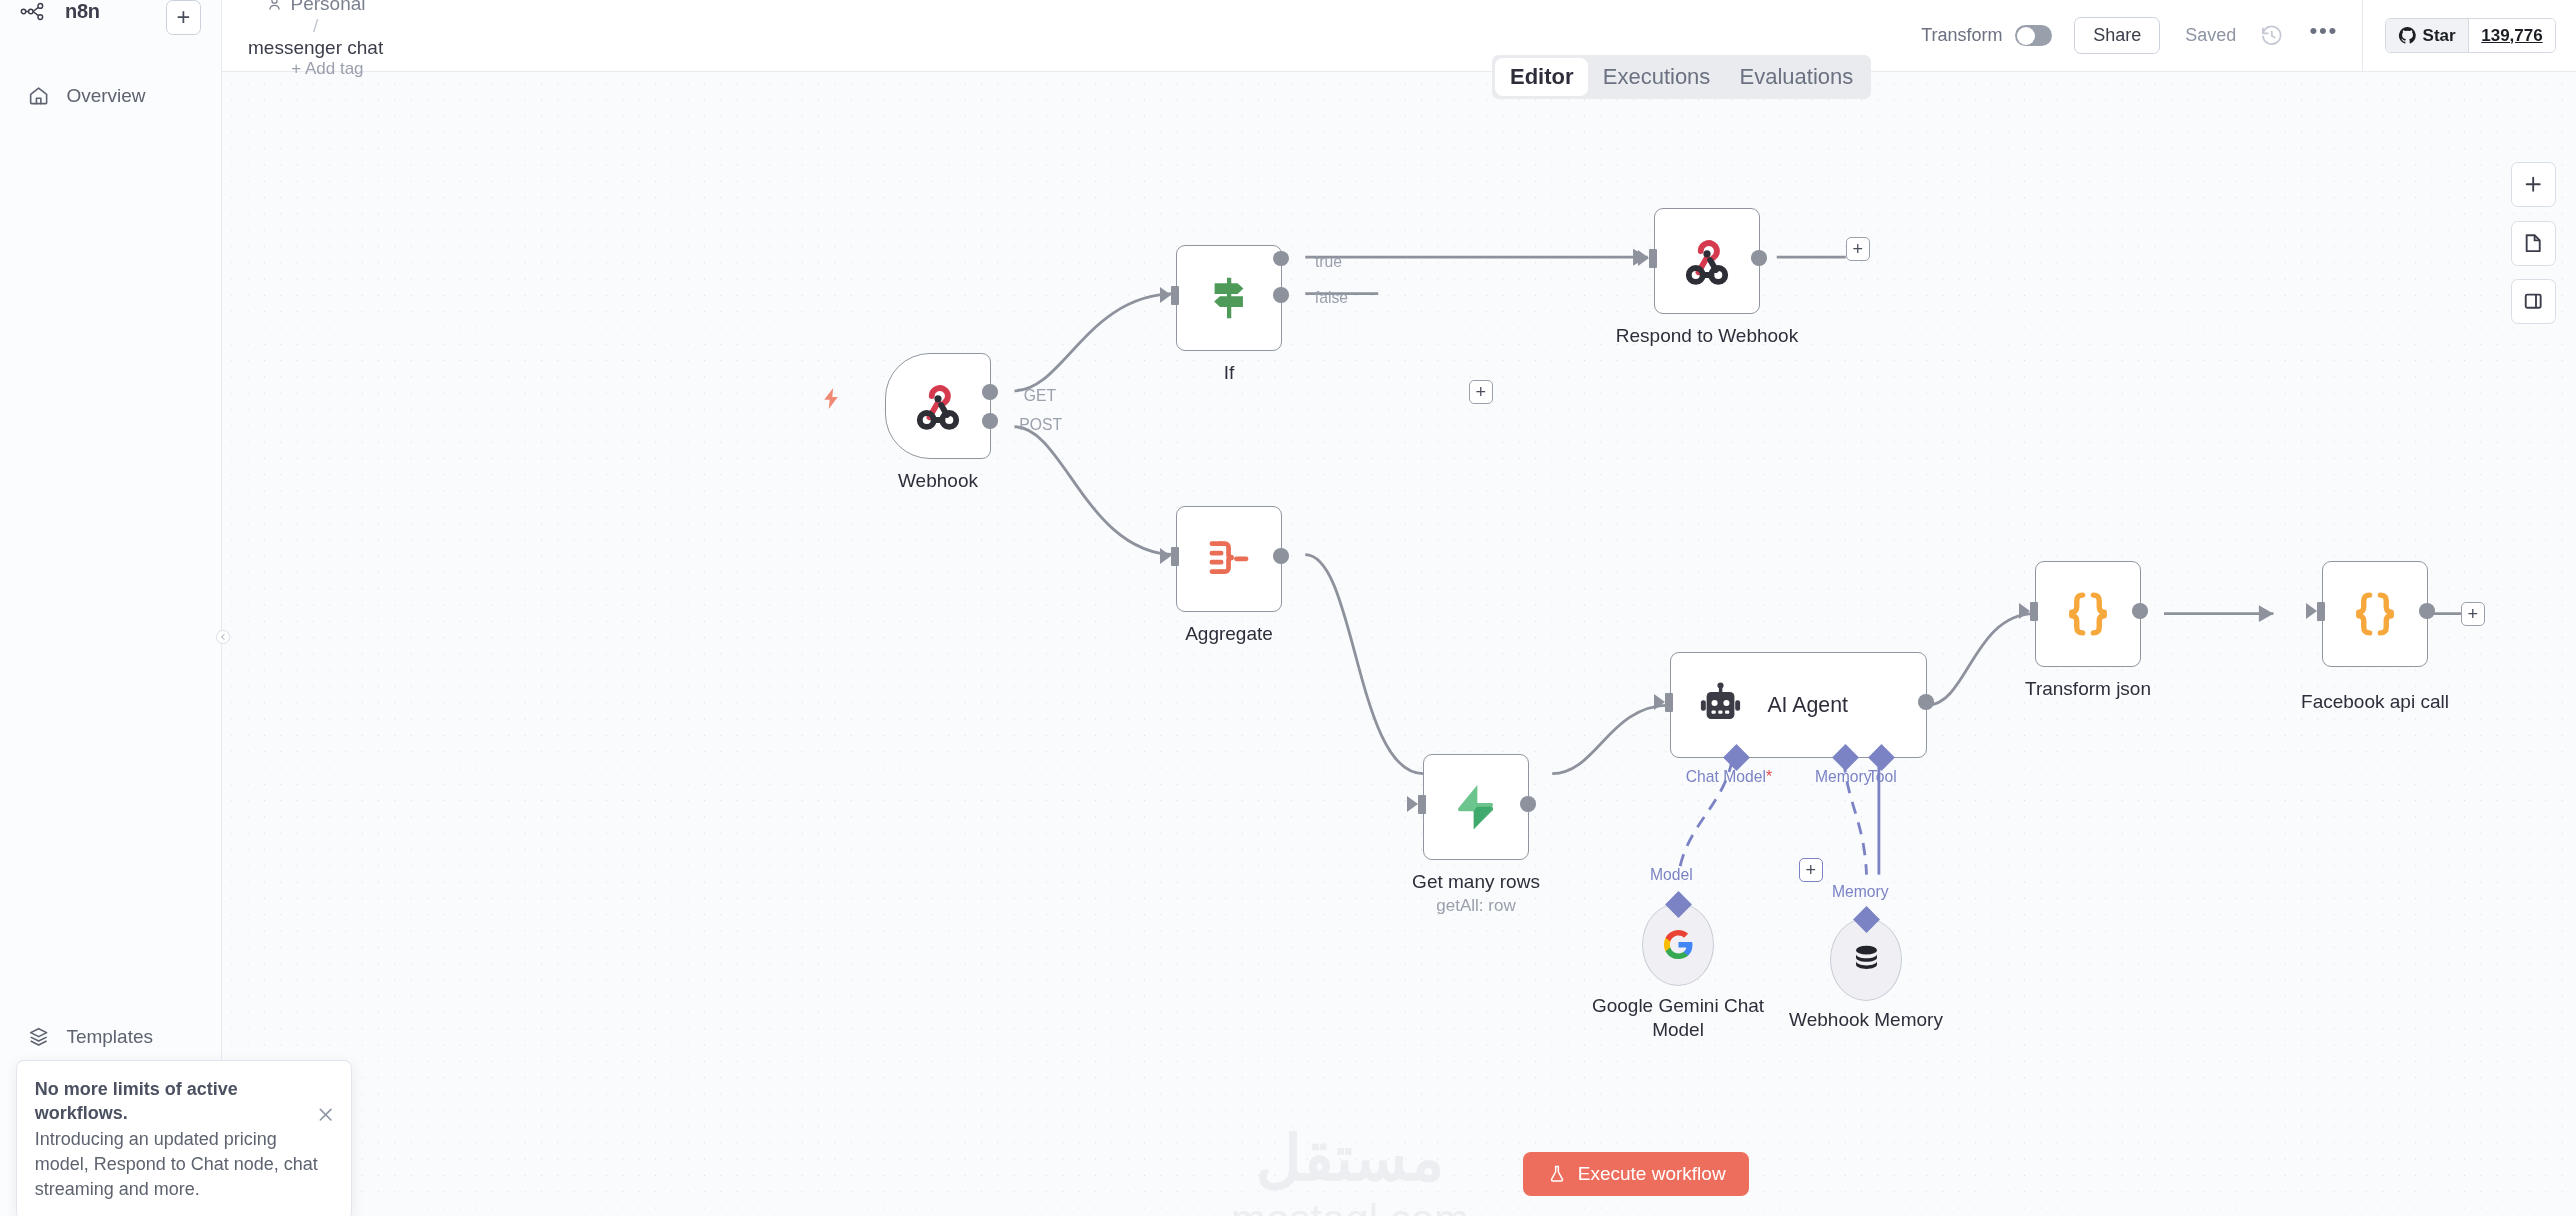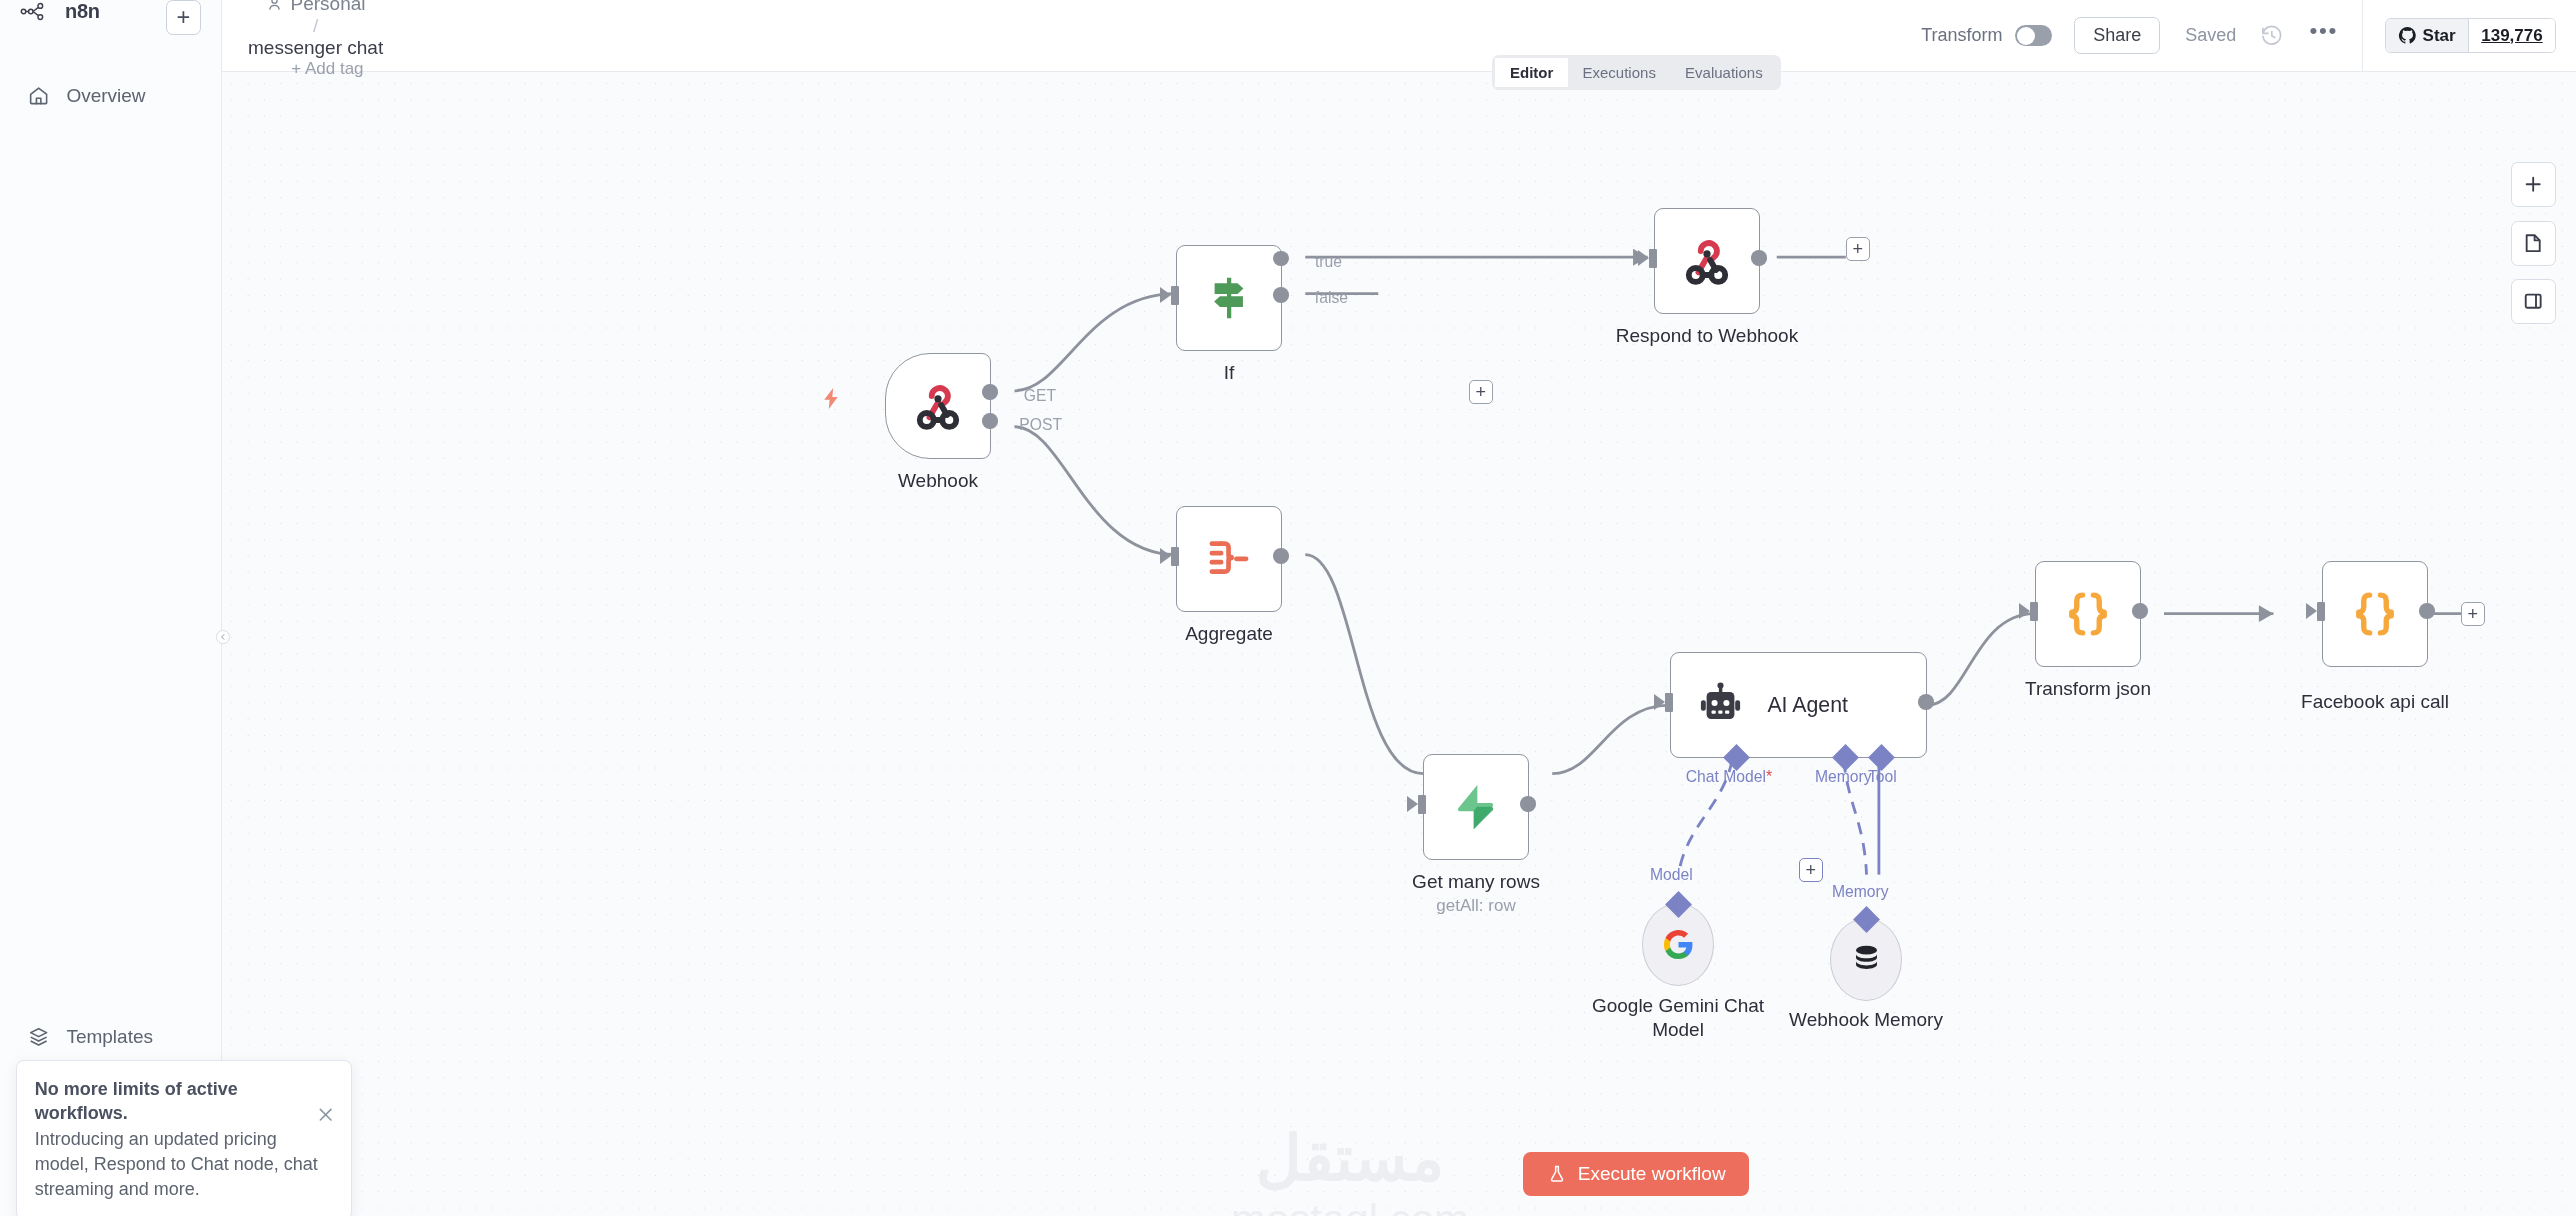--- a/index.html
+++ b/index.html
@@ -92,21 +92,21 @@
   .star-group { margin-left:22.4px; margin-right:20px; display:flex; height:35px; border-radius:5.6px; overflow:hidden; border:0.6px solid #d3d8e0; cursor:pointer; }
   .star-l { background:#f0f2f6; display:flex; align-items:center; gap:5.6px; padding:0 12.3px; font-size:17px; font-weight:700; color:#1b1f24; }
   .star-l svg { width:19px; height:19px; display:block; }
   .star-r { background:#fff; display:flex; align-items:center; padding:0 12.3px; font-size:17px; font-weight:700; color:#1b1f24; border-left:0.6px solid #d3d8e0;text-decoration:underline; }
 
   
   #tabs {
     position:absolute; left:1270px; top:55px; display:flex; gap:0; background:#e9ebef;
     border-radius:6.7px; padding:3.4px; z-index:35;
   }
-  .tab { padding:5.6px 14.6px; border-radius:0; font-size:15px; color:#6b7180; cursor:pointer; }
+  .tab { padding:5.6px 14.6px; border-radius:8px; font-size:22px; color:#6b7180; cursor:pointer; }
   .tab.active { background:#fff; color:#2d2e3a; font-weight:700; }
 
   
   #canvas {
     position:relative; flex:1 1 auto; overflow:hidden;
     background-color:#fafbfd;
     background-image:radial-gradient(#d6dae2 0.9px, transparent 0.9px);
     background-size:16.3px 16.3px;
     background-position:1.7px 3.4px;
   }

